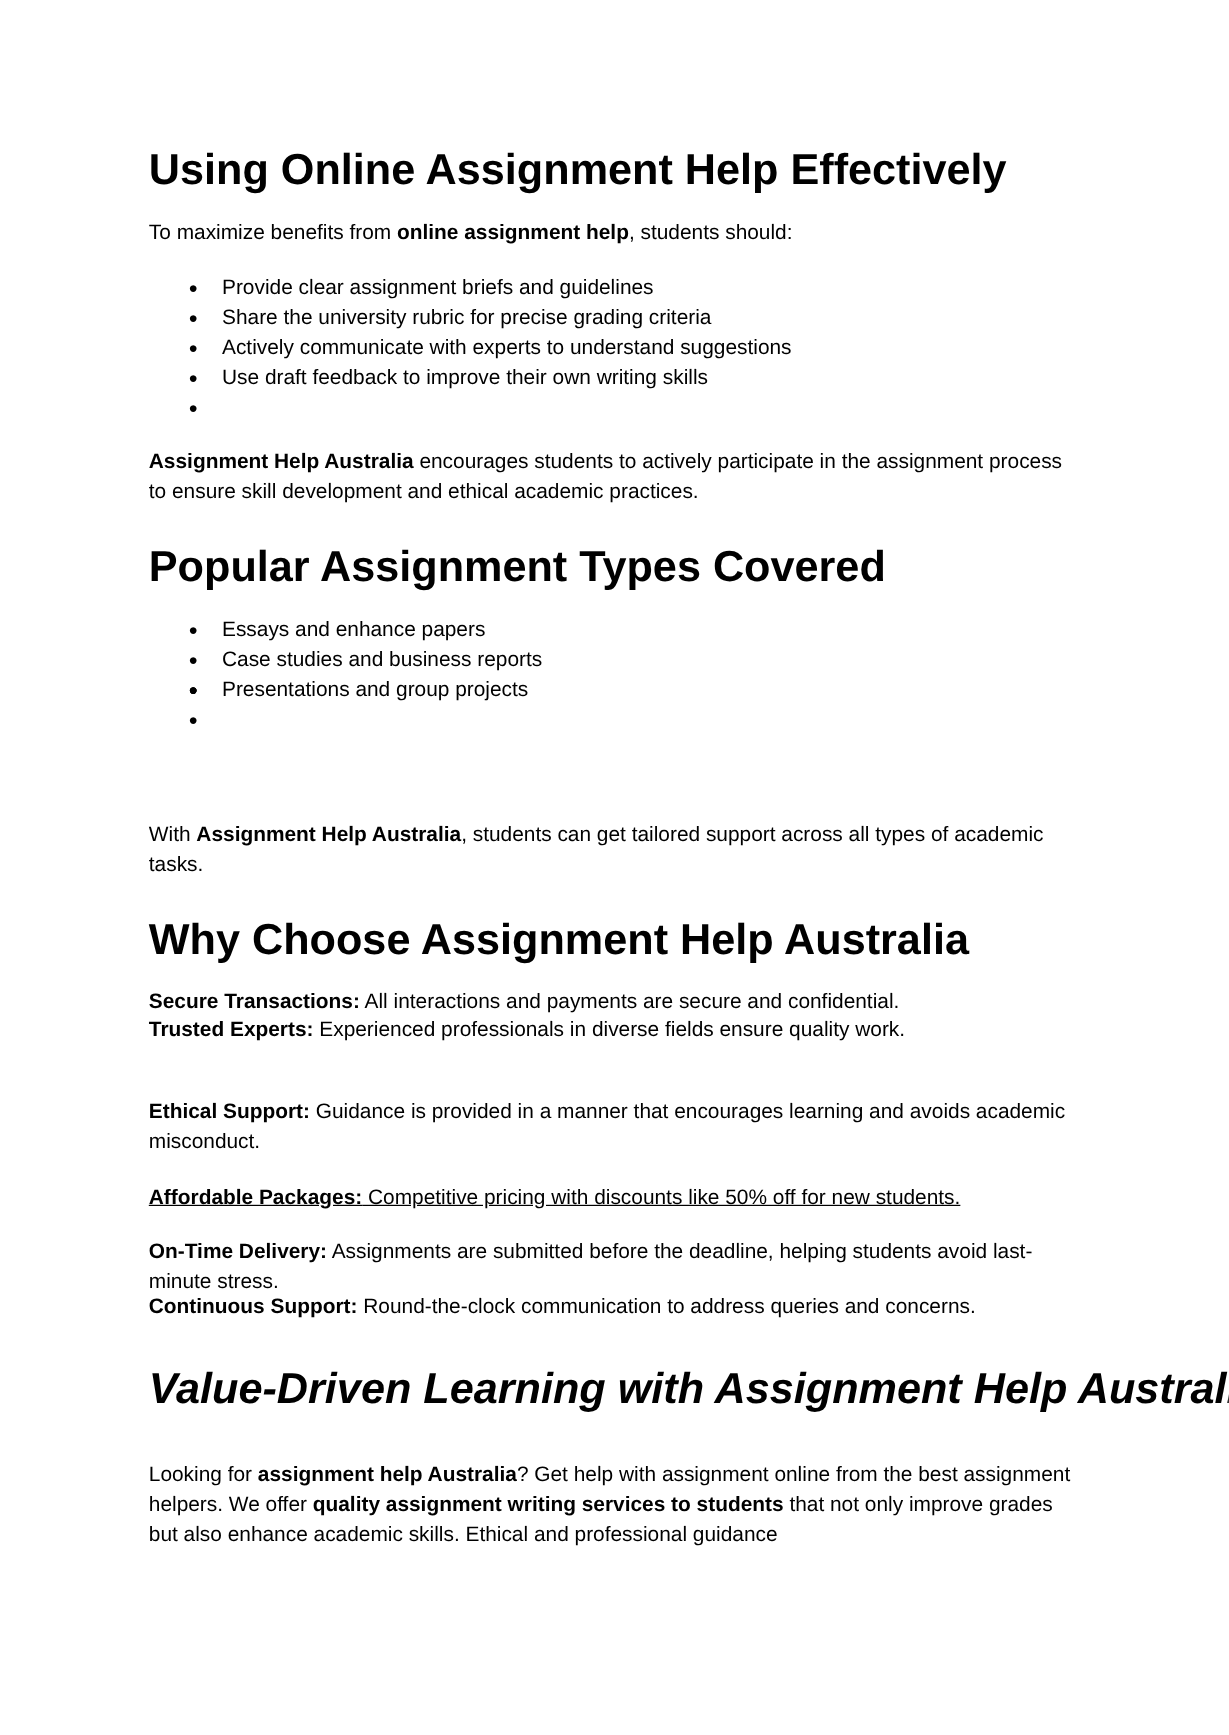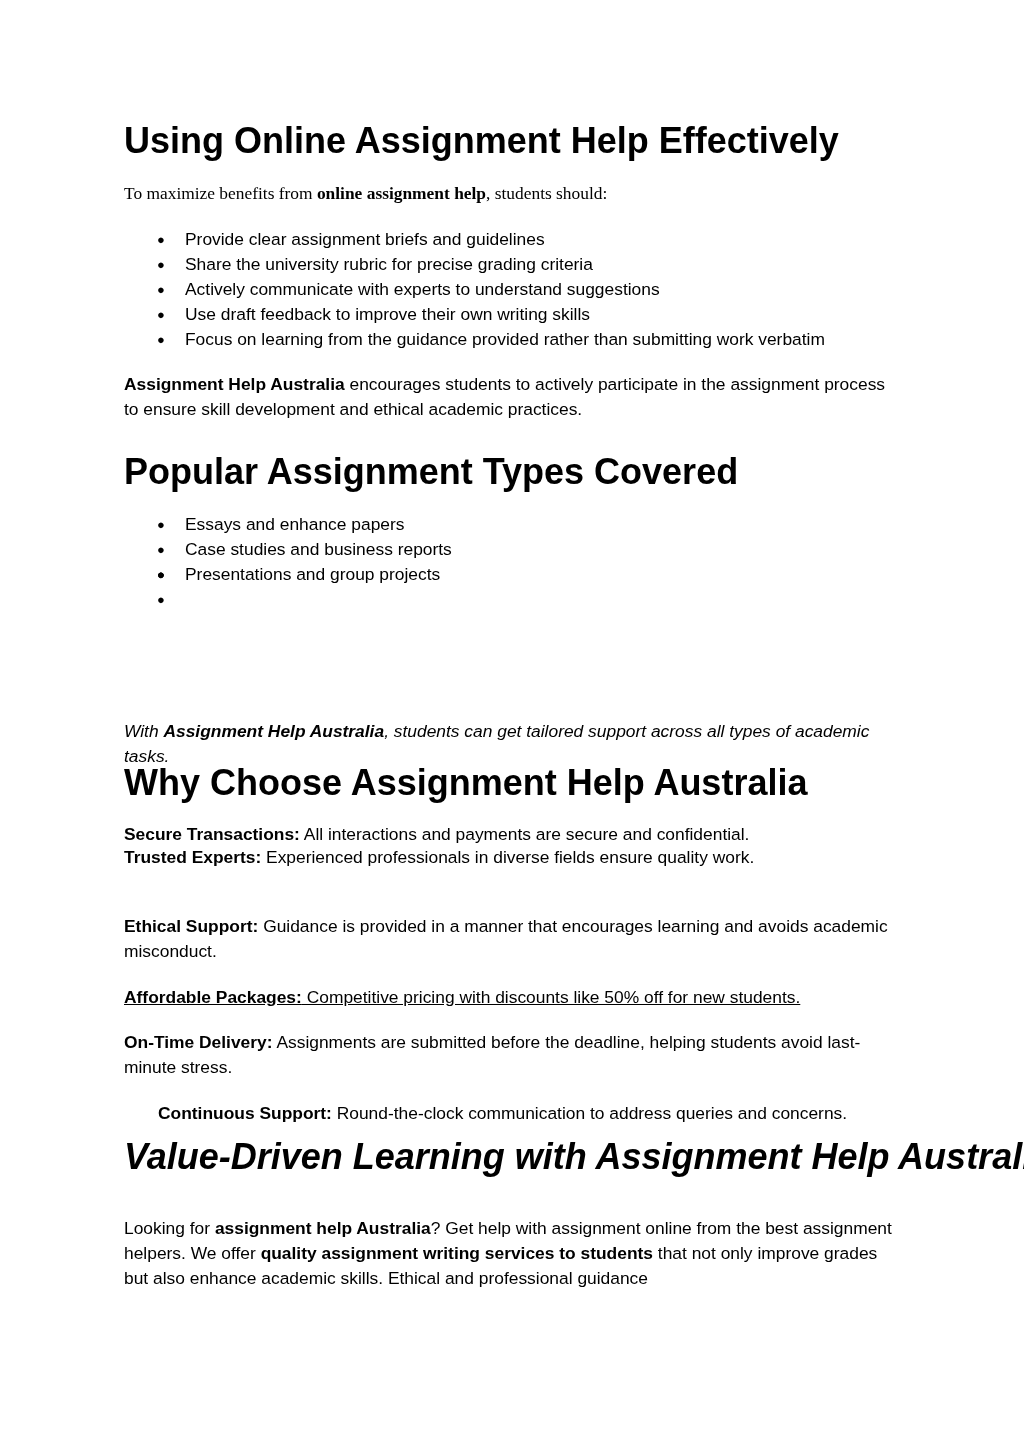--- a/index.html
+++ b/index.html
@@ -21,53 +21,53 @@
   li { font-size: 17.4px; line-height: 25px; position: relative; padding-left: 61px; white-space: nowrap; }
   li .bullet { position: absolute; left: 33px; top: 0; font-size: 13px; }
   b { font-weight: 700; }
 </style>
 </head>
 <body>
 
 <div class="page">
 
   <h2 style="top:123px;">Using Online Assignment Help Effectively</h2>
-  <p style="top:181px;font-family:Liberation Serif, serif;">
+  <p style="top:181px;">
     <span>To maximize benefits from </span><b>online assignment help</b><span>, students should:</span>
   </p>
   <ul style="top:227px;">
     <li><span class="bullet">●</span><span>Provide clear assignment briefs and guidelines</span></li>
     <li><span class="bullet">●</span><span>Share the university rubric for precise grading criteria</span></li>
     <li><span class="bullet">●</span><span>Actively communicate with experts to understand suggestions</span></li>
     <li><span class="bullet">●</span><span>Use draft feedback to improve their own writing skills</span></li>
-    <li><span class="bullet">●</span><span>Focus on learning from the guidance provided rather than submitting work verbatim</span></li>
+    <li><span class="bullet">●</span></li>
   </ul>
   <p style="top:372px;">
     <b>Assignment Help Australia</b><span> encourages students to actively participate in the assignment process to ensure skill development and ethical academic practices.</span>
   </p>
 
   <h2 style="top:454px;">Popular Assignment Types Covered</h2>
   <ul style="top:512px;">
     <li><span class="bullet">●</span><span>Essays and enhance papers</span></li>
     <li><span class="bullet">●</span><span>Case studies and business reports</span></li>
     <li><span class="bullet">●</span></li>
     <li><span class="bullet">●</span></li>
     <li><span class="bullet">●</span><span>Presentations and group projects</span></li>
     <li><span class="bullet">●</span></li>
   </ul>
-  <p style="top:719px;font-style:italic;">
+  <p style="top:683px;">
     <span>With </span><b>Assignment Help Australia</b><span>, students can get tailored support across all types of academic tasks.</span>
   </p>
 
   <h2 style="top:765px;">Why Choose Assignment Help Australia</h2>
   <p style="top:845px;"><b>Trusted Experts:</b><span> Experienced professionals in diverse fields ensure quality work.</span></p>
   <p style="top:822px;"><b>Secure Transactions:</b><span> All interactions and payments are secure and confidential.</span></p>
   <p style="top:914px;"><b>Ethical Support:</b><span> Guidance is provided in a manner that encourages learning and avoids academic misconduct.</span></p>
   <p style="top:985px;text-decoration:underline;"><b>Affordable Packages:</b><span> Competitive pricing with discounts like 50% off for new students.</span></p>
   <p style="top:1030px;"><b>On-Time Delivery:</b><span> Assignments are submitted before the deadline, helping students avoid last-minute stress.</span></p>
-  <p style="top:1101px;margin-left:34px;"><b>Continuous Support:</b><span> Round-the-clock communication to address queries and concerns.</span></p>
+  <p style="top:1076px;"><b>Continuous Support:</b><span> Round-the-clock communication to address queries and concerns.</span></p>
 
   <h2 style="top:1139px;font-style:italic;">Value-Driven Learning with Assignment Help Australia</h2>
   <p style="top:1216px;">
     <span>Looking for </span><b>assignment help Australia</b><span>? Get help with assignment online from the best assignment helpers. We offer </span><b>quality assignment writing services to students</b><span> that not only improve grades but also enhance academic skills. Ethical and professional guidance</span>
   </p>
 
 </div>
 
 </body></html>

